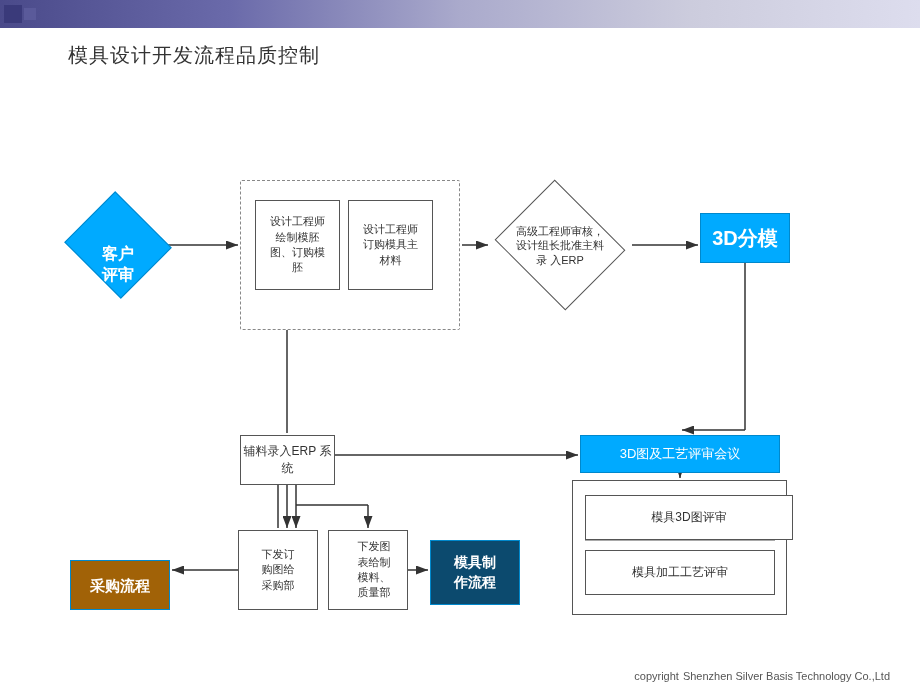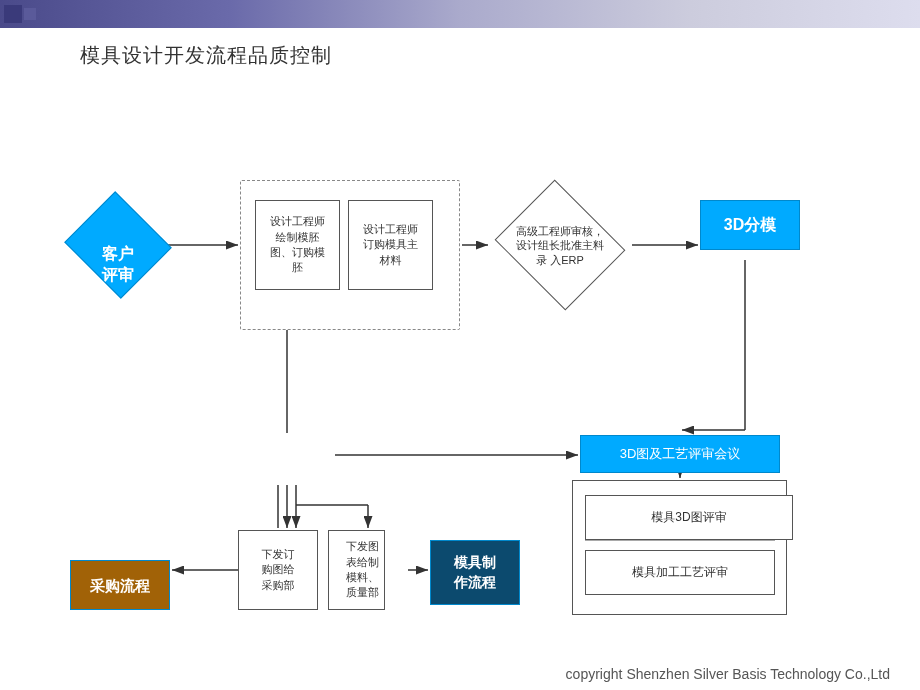--- a/index.html
+++ b/index.html
@@ -33,33 +33,33 @@
     .header-sq2 {
       width: 12px; height: 12px;
       background: #5a5a9a;
       margin-top: 3px;
     }
 
     
     .page-title {
       position: absolute;
       top: 42px;
-      left: 80px;
+      left: 68px;
       font-size: 20px;
       font-weight: normal;
       color: #333333;
       letter-spacing: 1px;
     }
 
     
     .footer {
       position: absolute;
       bottom: 8px;
       right: 30px;
-      font-size: 14px;
+      font-size: 11px;
       color: #555555;
       display: flex;
       gap: 4px;
     }
 
     
     .flowchart {
       position: absolute;
       top: 80px;
       left: 0;
@@ -164,28 +164,28 @@
       font-size: 11px;
       text-align: center;
       line-height: 1.4;
       color: #333;
       z-index: 2;
       width: 95px;
     }
 
     
     .box-3d {
-      top: 120px;
+      top: 133px;
       left: 700px;
-      width: 100px;
+      width: 90px;
       height: 50px;
       background: #00aaff;
       border: 1.5px solid #0088cc;
       color: white;
-      font-size: 16px;
+      font-size: 20px;
       font-weight: bold;
     }
 
     
     .box-erp {
       top: 355px;
       left: 240px;
       width: 95px;
       height: 50px;
     }
@@ -243,21 +243,21 @@
       top: 450px;
       left: 238px;
       width: 80px;
       height: 80px;
     }
 
     
     .box-issue2 {
       top: 450px;
       left: 328px;
-      width: 57px;
+      width: 80px;
       height: 80px;
       padding-left: 12px;
     }
 
     
     .box-mold-process {
       top: 460px;
       left: 430px;
       width: 90px;
       height: 65px;
@@ -353,20 +353,24 @@
     <div class="diamond2-inner"></div>
     <div class="diamond2-text" style="font-size:11px; line-height:1.3;">高级工程师审核，
 设计组长批准主料录
 入ERP</div>
   </div>
 
   <div class="process-box box-3d">
     <span>3D分模</span>
   </div>
 
+  <div class="process-box box-erp">
+    <span style="font-size:12px; text-align:center; line-height:1.4;">辅料录入ERP
+系统</span>
+  </div>
 
   <div class="process-box box-review-meeting">
     <span>3D图及工艺评审会议</span>
   </div>
 
   <div class="review-group"></div>
 
   <div class="process-box box-3d-review">
     <span>模具3D图评审</span>
   </div>

